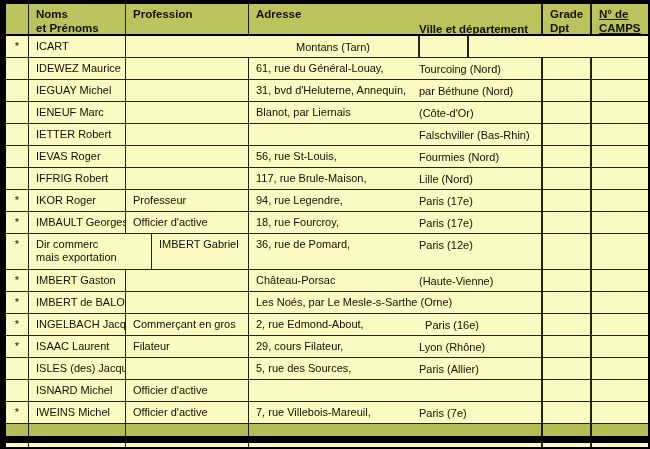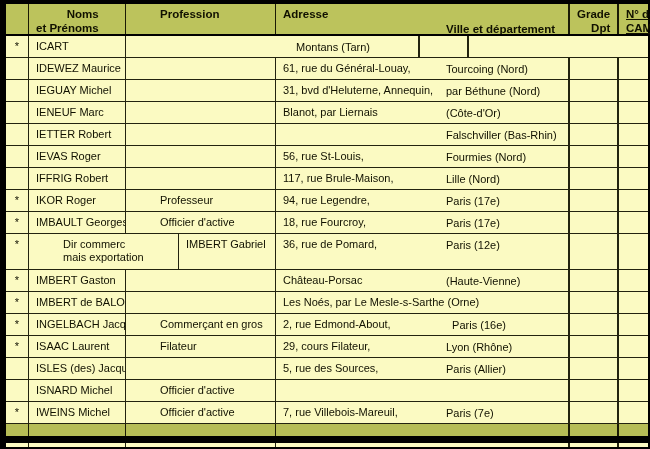--- a/index.html
+++ b/index.html
@@ -32,24 +32,24 @@
     position:relative;
     display:flex;align-items:center;
     padding:0 0 0 7px;
     overflow:hidden;
     font-size:11px;line-height:13px;
     white-space:nowrap;
     border-right:1px solid #23230f;
   }
   .row.tall .cell{align-items:flex-start;padding-top:4px;}
   .c-star{width:23px;flex:0 0 23px;padding-left:0;justify-content:center;font-size:11px;}
-  .c-nom{width:97px;flex:0 0 97px;text-align:right;}
-  .c-prof{width:123px;flex:0 0 123px;white-space:pre-line;margin-left:27px;}
+  .c-nom{width:97px;flex:0 0 97px;}
+  .c-prof{width:123px;flex:0 0 123px;white-space:pre-line;}
   .c-addr{width:294px;flex:0 0 294px;border-right-width:2px;}
-  .c-grade{width:49px;flex:0 0 49px;border-right-width:2px;text-align:right;}
+  .c-grade{width:49px;flex:0 0 49px;border-right-width:2px;}
   .c-camps{width:56px;flex:0 0 56px;border-right:none;text-decoration:underline;}
   .ville-text{
     position:absolute;left:170px;top:50%;transform:translateY(-50%);
     white-space:pre;
   }
   .row.tall .ville-text{top:11px;}
   .row.header .cell{
     align-items:flex-start;padding-top:3px;
     font-weight:bold;font-size:11.5px;line-height:14px;
     white-space:pre-line;

